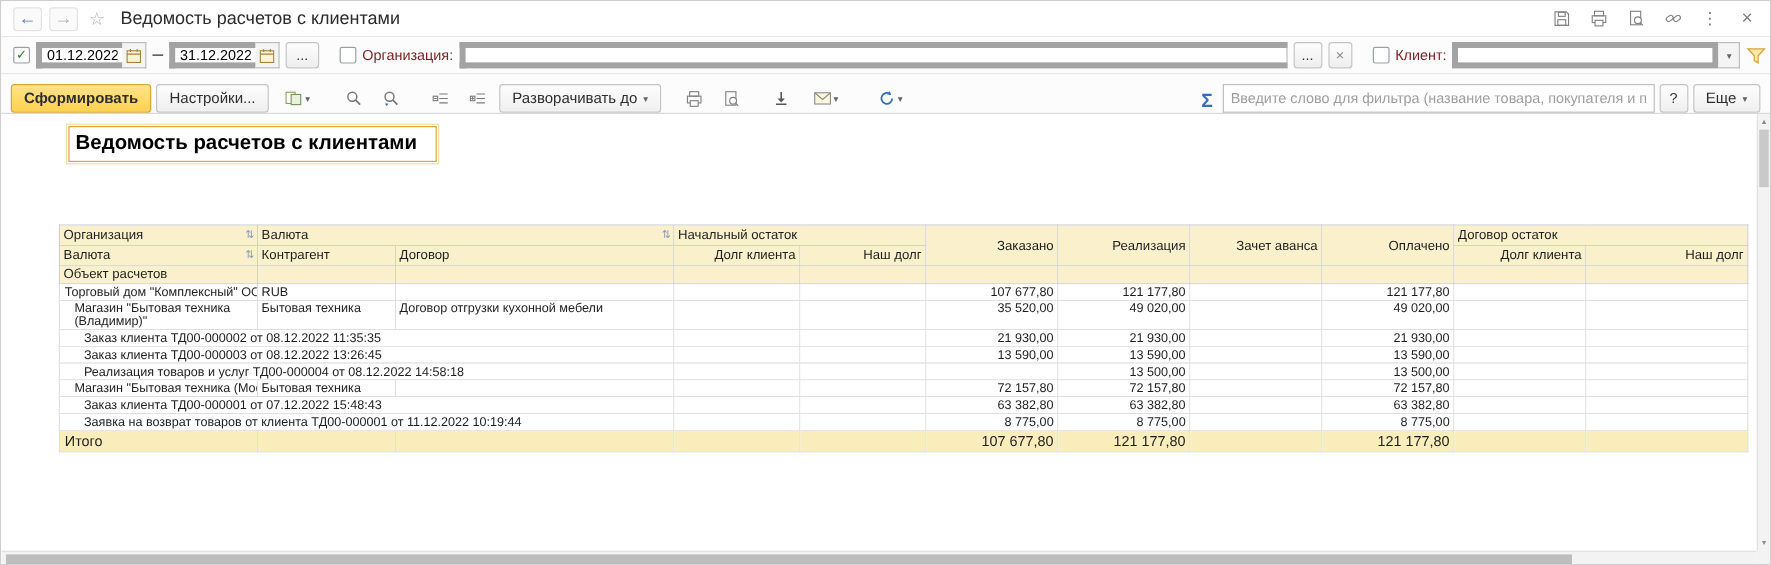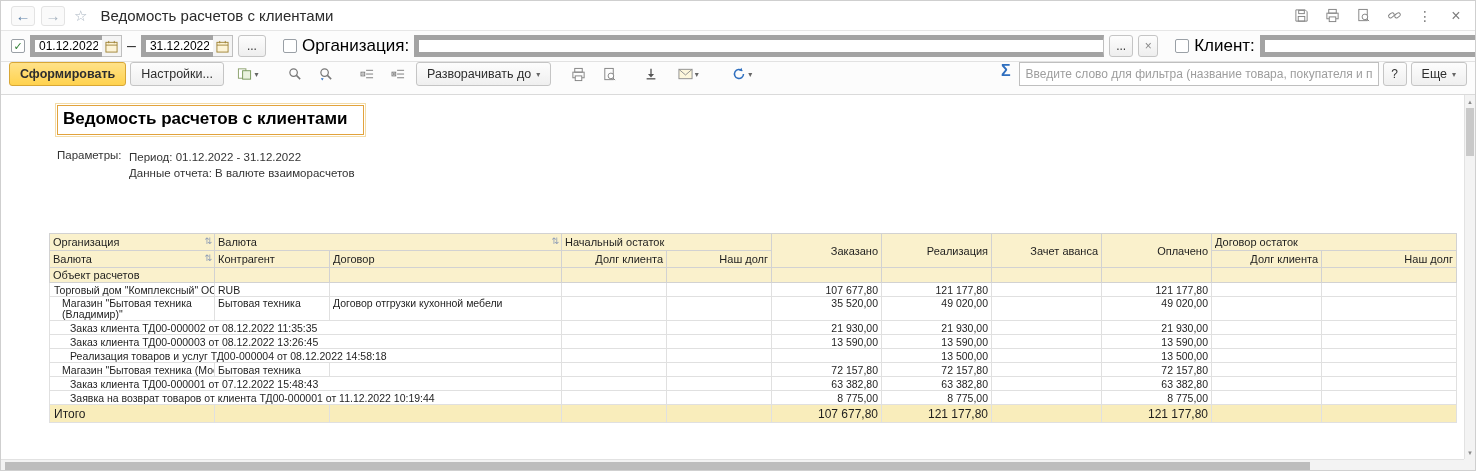--- a/index.html
+++ b/index.html
@@ -18,28 +18,28 @@
   .tbico svg{display:block}
 
   
   .filterbar{height:31px;display:flex;align-items:center;padding:0 10px;background:#FCFCFC;border-bottom:1px solid #E2E2E2;gap:5px}
   .cb{width:14px;height:14px;border:1px solid #9AA0A6;background:#fff;border-radius:2px;display:flex;align-items:center;justify-content:center;font-size:11px;line-height:11px;color:#2F7D32;flex:none;cursor:pointer}
   .field{display:flex;align-items:stretch;height:22px}
   .field input{border:5px solid #a3a3a3;padding:0 4px;font:inherit;font-size:12px;outline:none;min-width:0}
   .datein{width:72px;border-right:none!important}
   .fieldbtn{width:20px;border:1px solid #BFBFBF;border-left:none;background:#F4F4F4;display:flex;align-items:center;justify-content:center;cursor:pointer}
   .smallbtn{height:22px;min-width:28px;border:1px solid #C5C5C5;background:linear-gradient(#FDFDFD,#EEEEEE);border-radius:3px;display:inline-flex;align-items:center;justify-content:center;font-size:12px;cursor:pointer;padding:0 5px}
-  .flabel{font-size:17px;color:#000000;white-space:nowrap}
+  .flabel{font-size:12px;color:#7f1d1d;white-space:nowrap}
   .orgin{width:690px;border-right:1px solid #BFBFBF!important}
   .clientwrap .field input{width:222px}
   .ddbtn{width:18px;border:1px solid #BFBFBF;border-left:none;background:#F4F4F4;display:flex;align-items:center;justify-content:center;font-size:8px;color:#666;cursor:pointer}
   .funnel{margin-left:auto;cursor:pointer;display:flex;align-items:center}
 
   
-  .toolbar{height:33px;display:flex;align-items:flex-start;padding:0 8px;background:#FCFCFC;border-bottom:1px solid #DADADA;gap:4px}
+  .toolbar{height:33px;display:flex;align-items:flex-end;padding:0 8px;background:#FCFCFC;border-bottom:1px solid #DADADA;gap:4px}
   .btn{height:24px;border:1px solid #C5C5C5;background:linear-gradient(#FDFDFD,#EFEFEF);border-radius:3px;padding:0 10px;display:inline-flex;align-items:center;gap:5px;font-size:12.5px;color:#2E2E2E;cursor:pointer;white-space:nowrap}
   .btn-generate{background:linear-gradient(#FFE289,#FFD24E);border-color:#D8A735;font-weight:bold}
   .ibtn{width:27px;height:24px;border:1px solid transparent;border-radius:3px;display:inline-flex;align-items:center;justify-content:center;cursor:pointer;gap:2px}
   .caret{font-size:8px;color:#666}
   .gapL{margin-left:10px}
   .sigma{font-size:16px;font-weight:bold;color:#2F6FBF;margin-left:auto;cursor:pointer;padding:0 4px}
   .qfilter{width:360px;height:24px;border:1px solid #BFBFBF;font-size:12px;padding:0 6px;outline:none;color:#333}
   .qfilter::placeholder{color:#9E9E9E}
   .helpbtn{width:24px;height:24px;border:1px solid #C5C5C5;border-radius:3px;background:linear-gradient(#FDFDFD,#EFEFEF);display:inline-flex;align-items:center;justify-content:center;font-size:12px;cursor:pointer}
 
@@ -292,27 +292,20 @@
     <div class="treefoot" style="left:19px;top:266px;width:4px"></div>
 
     <div class="treebox" style="left:15px;top:269px"></div>
     <div class="treeline" style="left:19px;top:280px;height:27px"></div>
     <div class="treefoot" style="left:19px;top:307px;width:4px"></div>
 
     <div class="report-scroll">
       <div class="report-body">
         <div class="rtitle">Ведомость расчетов с клиентами</div>
 
-        <div class="params">
-          <span class="plabel">Параметры:</span>
-          <span class="pvals">
-            <div>Период: 01.12.2022 - 31.12.2022</div>
-            <div>Данные отчета: В валюте взаиморасчетов</div>
-          </span>
-        </div>
 
         <table class="rtable">
           <colgroup>
             <col style="width:165px">
               <col style="width:115px">
               <col style="width:232px">
             <col style="width:105px">
               <col style="width:105px">
             <col style="width:110px">
               <col style="width:110px">

